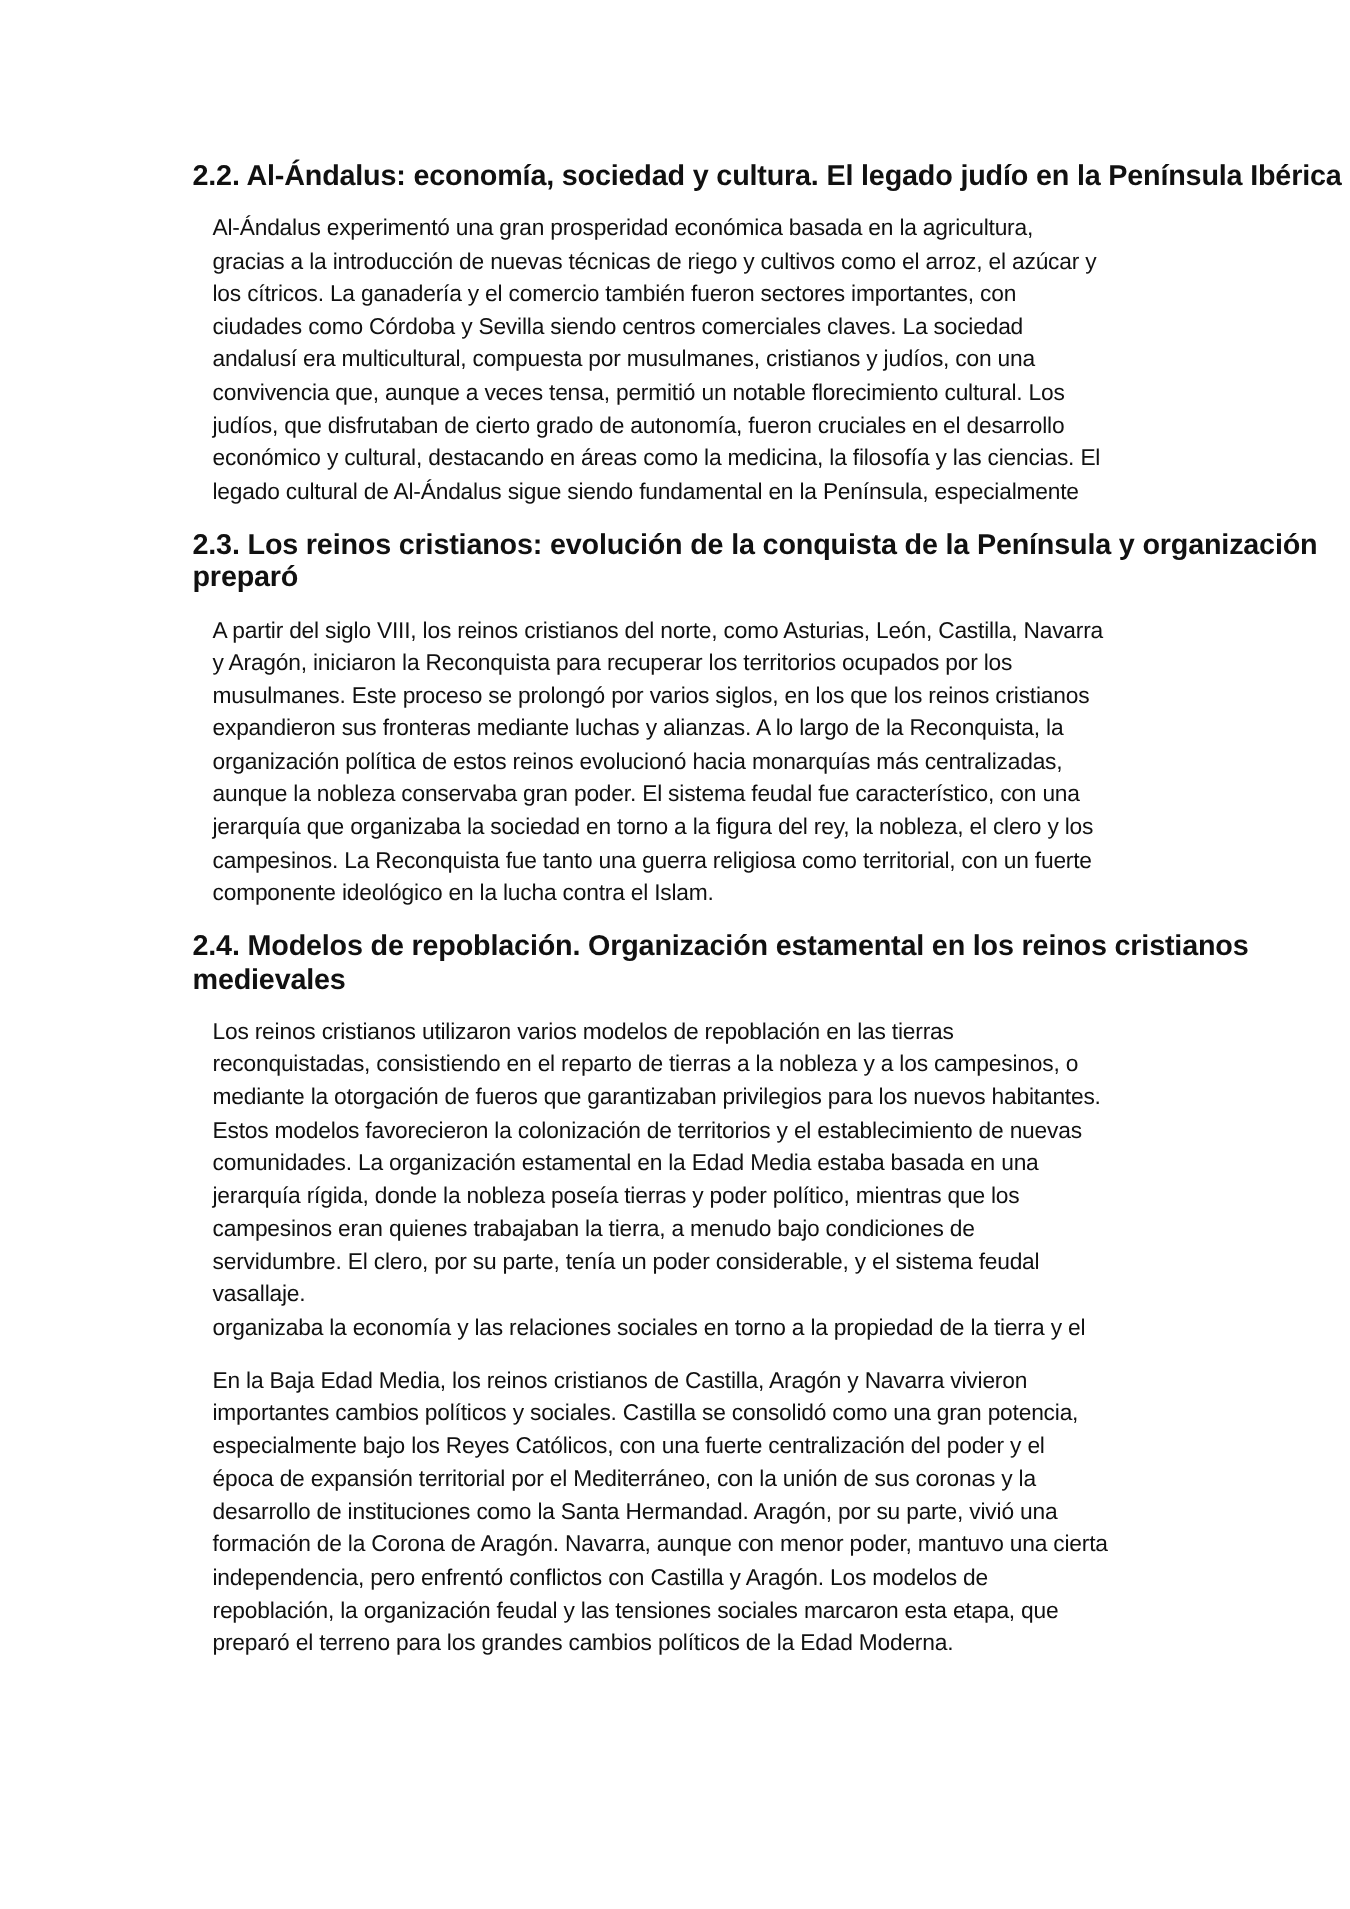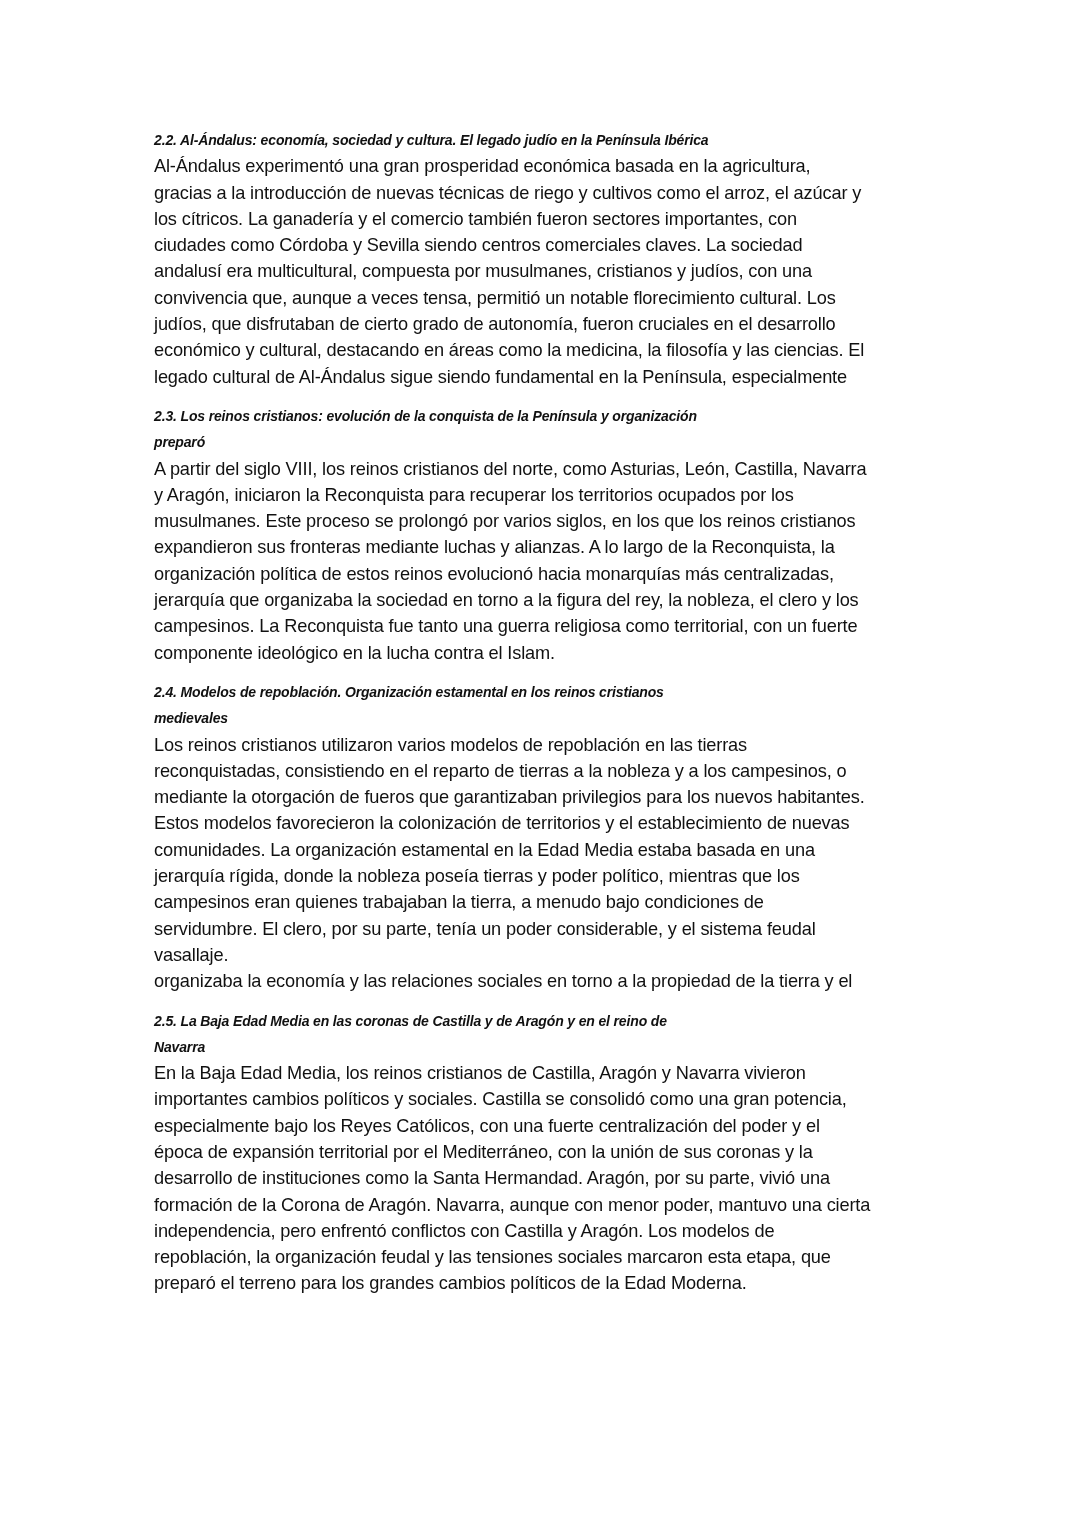--- a/index.html
+++ b/index.html
@@ -23,26 +23,25 @@
       font-size: 18.2px;
       line-height: 26.3px;
       letter-spacing: -0.15px;
     }
     .section {
       margin: 0 0 13px 0;
     }
     .section-heading {
       font-weight: bold;
       margin: 0;
-      font-size: 14px;
+      font-size: 23px;
       line-height: 26.3px;
-      font-style: italic;
     }
     .section-body {
-      margin: 0;
+      margin: 16px;
     }
     .line {
       display: block;
       white-space: nowrap;
     }
   </style>
 </head>
 <body>
 
 <div class="page">
@@ -68,20 +67,21 @@
     <h2 class="section-heading">
       <span class="line">2.3. Los reinos cristianos: evolución de la conquista de la Península y organización</span>
       <span class="line">preparó</span>
     </h2>
     <p class="section-body">
       <span class="line">A partir del siglo VIII, los reinos cristianos del norte, como Asturias, León, Castilla, Navarra</span>
       <span class="line">y Aragón, iniciaron la Reconquista para recuperar los territorios ocupados por los</span>
       <span class="line">musulmanes. Este proceso se prolongó por varios siglos, en los que los reinos cristianos</span>
       <span class="line">expandieron sus fronteras mediante luchas y alianzas. A lo largo de la Reconquista, la</span>
       <span class="line">organización política de estos reinos evolucionó hacia monarquías más centralizadas,</span>
+      <span class="line">aunque la nobleza conservaba gran poder. El sistema feudal fue característico, con una</span>
       <span class="line">jerarquía que organizaba la sociedad en torno a la figura del rey, la nobleza, el clero y los</span>
       <span class="line">campesinos. La Reconquista fue tanto una guerra religiosa como territorial, con un fuerte</span>
       <span class="line">componente ideológico en la lucha contra el Islam.</span>
     </p>
   </div>
 
   <div class="section">
     <h2 class="section-heading">
       <span class="line">2.4. Modelos de repoblación. Organización estamental en los reinos cristianos</span>
       <span class="line">medievales</span>
@@ -94,24 +94,20 @@
       <span class="line">comunidades. La organización estamental en la Edad Media estaba basada en una</span>
       <span class="line">jerarquía rígida, donde la nobleza poseía tierras y poder político, mientras que los</span>
       <span class="line">campesinos eran quienes trabajaban la tierra, a menudo bajo condiciones de</span>
       <span class="line">servidumbre. El clero, por su parte, tenía un poder considerable, y el sistema feudal</span>
       <span class="line">vasallaje.</span>
       <span class="line">organizaba la economía y las relaciones sociales en torno a la propiedad de la tierra y el</span>
     </p>
   </div>
 
   <div class="section">
-    <h2 class="section-heading">
-      <span class="line">2.5. La Baja Edad Media en las coronas de Castilla y de Aragón y en el reino de</span>
-      <span class="line">Navarra</span>
-    </h2>
     <p class="section-body">
       <span class="line">En la Baja Edad Media, los reinos cristianos de Castilla, Aragón y Navarra vivieron</span>
       <span class="line">importantes cambios políticos y sociales. Castilla se consolidó como una gran potencia,</span>
       <span class="line">especialmente bajo los Reyes Católicos, con una fuerte centralización del poder y el</span>
       <span class="line">época de expansión territorial por el Mediterráneo, con la unión de sus coronas y la</span>
       <span class="line">desarrollo de instituciones como la Santa Hermandad. Aragón, por su parte, vivió una</span>
       <span class="line">formación de la Corona de Aragón. Navarra, aunque con menor poder, mantuvo una cierta</span>
       <span class="line">independencia, pero enfrentó conflictos con Castilla y Aragón. Los modelos de</span>
       <span class="line">repoblación, la organización feudal y las tensiones sociales marcaron esta etapa, que</span>
       <span class="line">preparó el terreno para los grandes cambios políticos de la Edad Moderna.</span>

